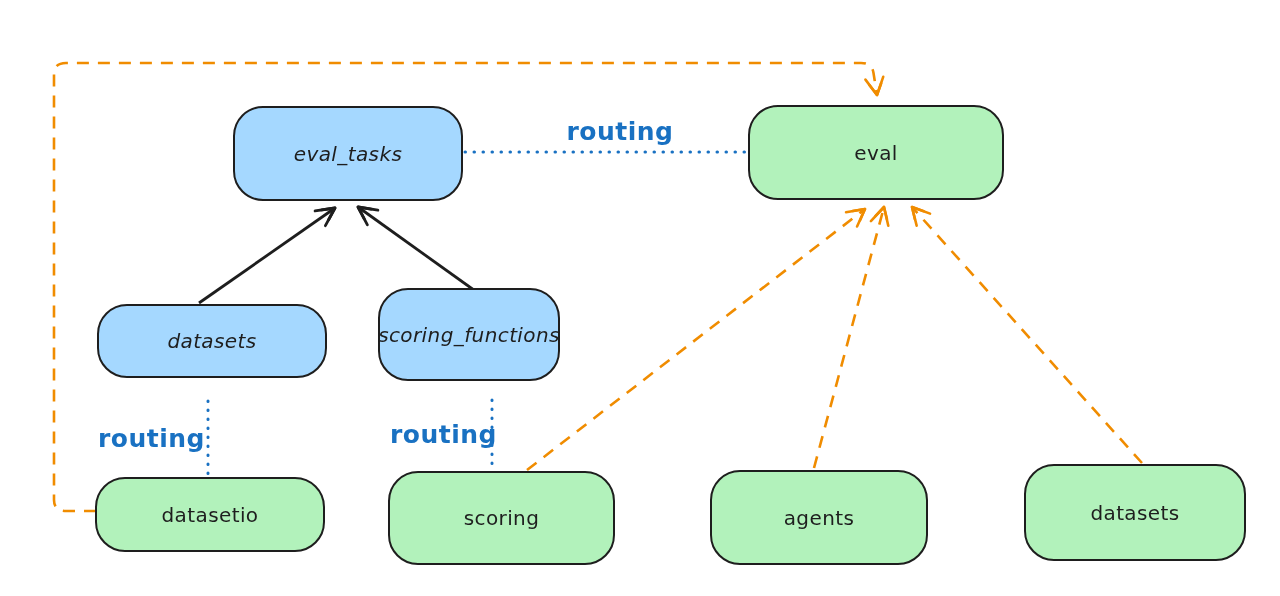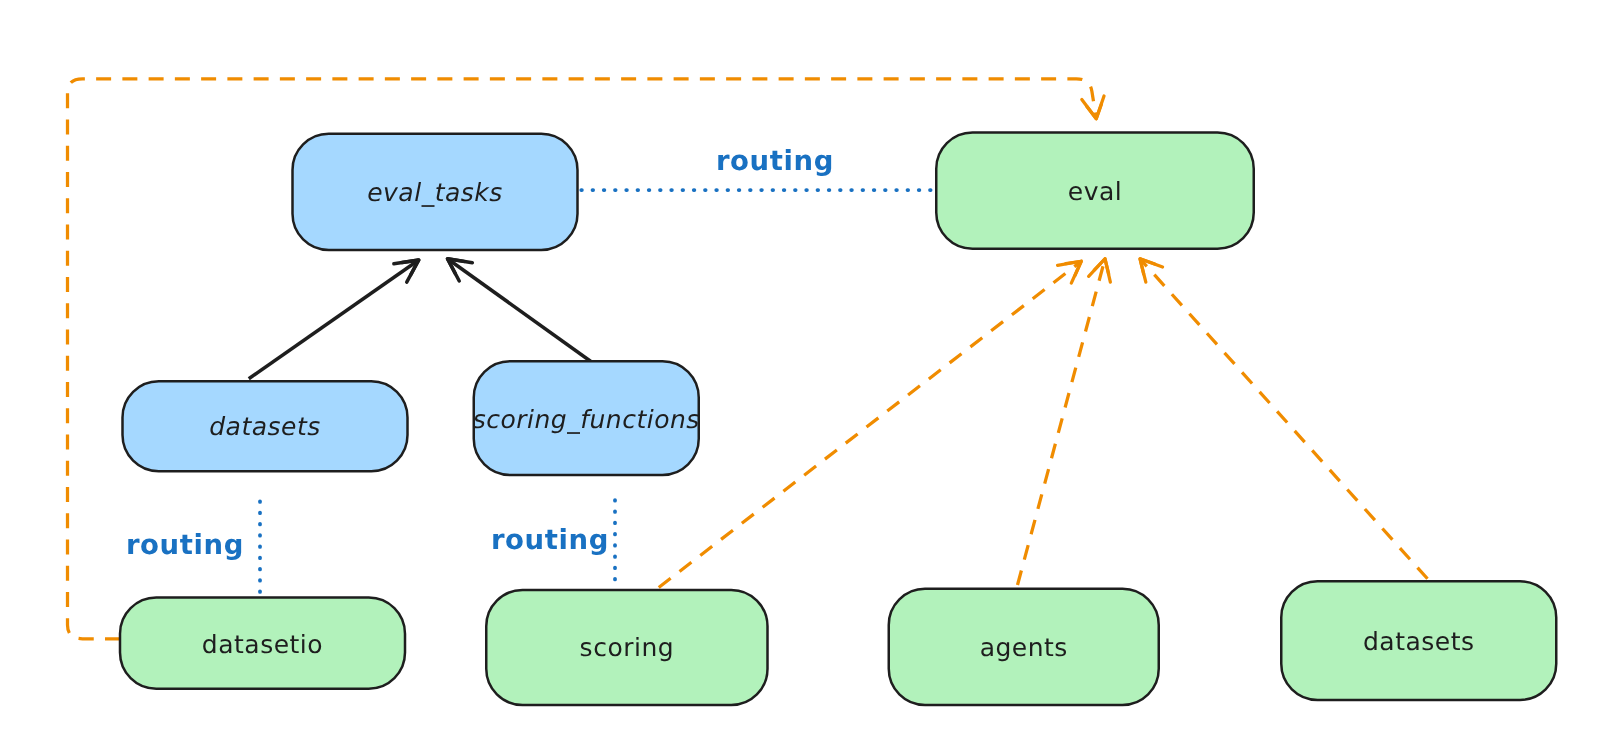--- a/index.html
+++ b/index.html
@@ -21,21 +21,21 @@
     border:2.5px solid var(--ink);border-radius:30px;
     display:flex;align-items:center;justify-content:center;
   }
   .node.blue{background:var(--blue-fill);font-style:italic;}
   .node.green{background:var(--green-fill);}
   .node-label{
     font-size:20px;color:var(--ink);letter-spacing:.4px;white-space:nowrap;
   }
   .edge-label{
     position:absolute;color:var(--routing-blue);
-    font-size:22px;font-weight:bold;text-align:center;letter-spacing:.5px;
+    font-size:25px;font-weight:bold;text-align:center;letter-spacing:.5px;
   }
   .edge-solid{stroke:var(--ink);stroke-width:2.8;fill:none;}
   .edge-dotted{
     stroke:var(--routing-blue);stroke-width:3;fill:none;
     stroke-dasharray:.5 8.5;stroke-linecap:round;
   }
   .edge-dashed{stroke:var(--orange);stroke-width:2.6;fill:none;stroke-dasharray:12 9;}
   .ah-black{stroke:var(--ink);stroke-width:2.8;fill:none;stroke-linecap:round;stroke-linejoin:round;}
   .ah-orange{stroke:var(--orange);stroke-width:2.6;fill:none;stroke-linecap:round;stroke-linejoin:round;}
 </style>

